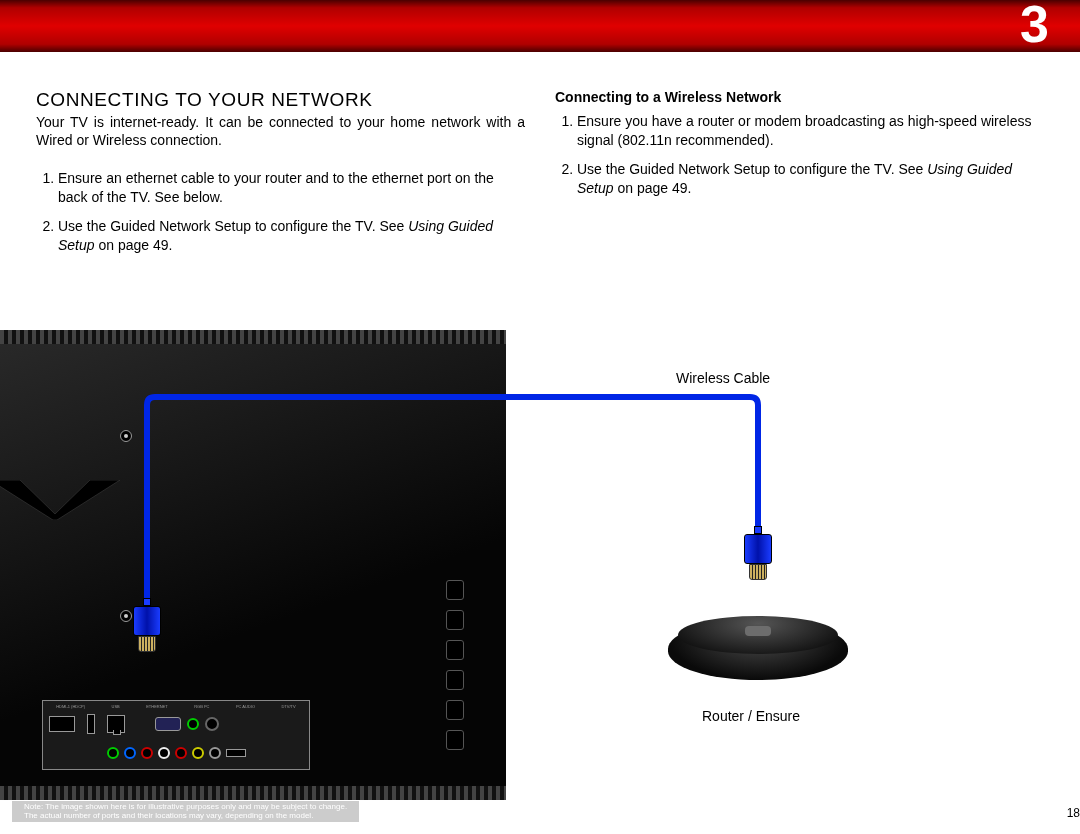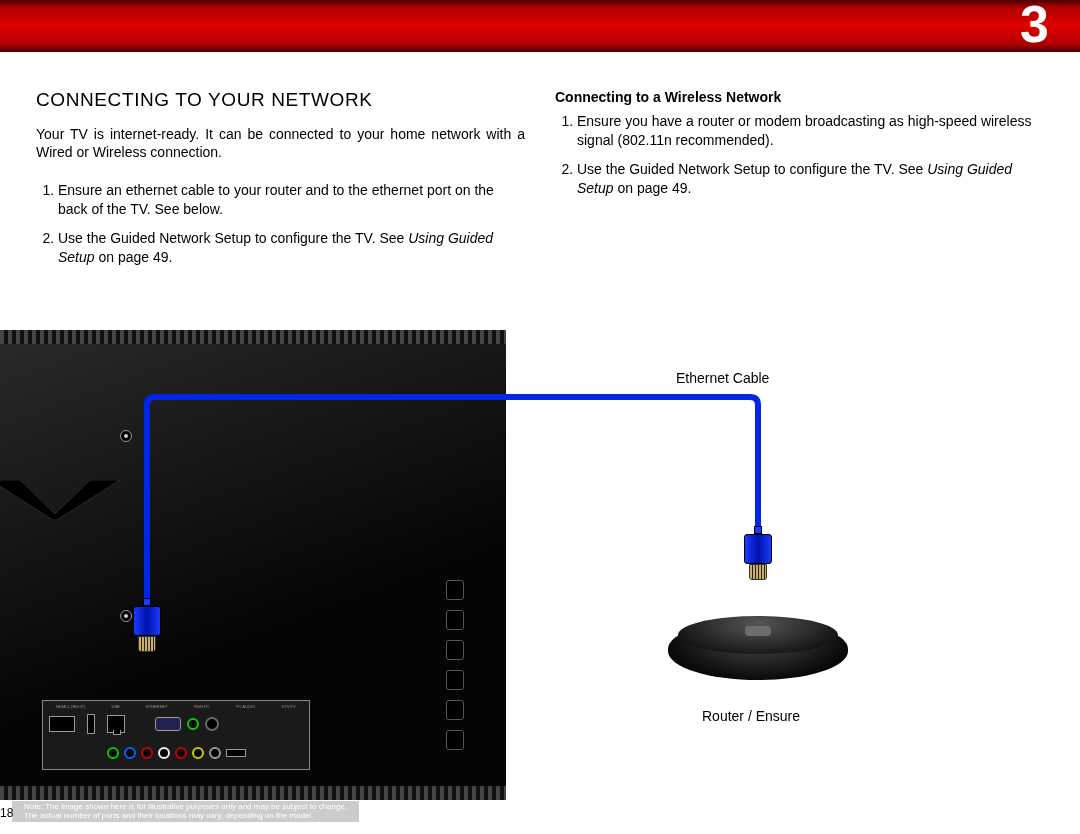--- a/index.html
+++ b/index.html
@@ -28,21 +28,20 @@
   .content {
     padding: 36px 36px 0 36px;
     display: flex;
     gap: 30px;
   }
   .col { flex: 1; font-size: 14px; line-height: 1.3; }
   .col h1 {
     font-size: 19px;
     font-weight: normal;
     letter-spacing: 0.6px;
-    margin-bottom: 12px;
     text-transform: uppercase;
   }
   .intro { text-align: justify; margin-bottom: 20px; }
   .subhead { font-weight: bold; margin-bottom: 6px; }
   ol { padding-left: 22px; }
   ol li { margin-bottom: 10px; line-height: 1.35; }
   .italic { font-style: italic; }
 
   
   .diagram {
@@ -125,21 +124,21 @@
   }
   .router-top{
     position:absolute;left:10px;top:-4px;right:10px;height:38px;
     background:radial-gradient(ellipse at 50% 20%, #555, #111 80%);
     border-radius:50%/50%;
   }
   .router-logo{position:absolute;left:50%;top:6px;transform:translateX(-50%);width:26px;height:10px;background:#6d6d6d;border-radius:4px}
 
   .pgnum{
     position:absolute; left:0; right:0; bottom:14px;
-    text-align:left; font-size:12px;
+    text-align:right; font-size:12px;
   }
   .footnote{
     position:absolute; left:12px; bottom:12px;
     font-size:8px; color:#fff; line-height:1.2;
     background:rgba(0,0,0,0.2);
     padding:1px 12px;
   }
 </style>
 </head>
 <body>
@@ -228,21 +227,21 @@
     <div class="plug-body"></div>
     <div class="plug-tip"></div>
   </div>
 
   <div class="plug" style="left:744px;top:196px">
     <div class="plug-top"></div>
     <div class="plug-body"></div>
     <div class="plug-tip"></div>
   </div>
 
-  <div class="label" style="left:676px;top:40px">Ethernet Cable</div>
+  <div class="label" style="left:676px;top:40px">Wireless Cable</div>
 
   <div class="router">
     <div class="router-body"></div>
     <div class="router-top"></div>
     <div class="router-logo"></div>
   </div>
   <div class="label" style="left:702px;top:378px">Router / Ensure</div>
 
   <div class="footnote">
     <div>Note:  The image shown here is for illustrative purposes only and may be subject to change.</div>

